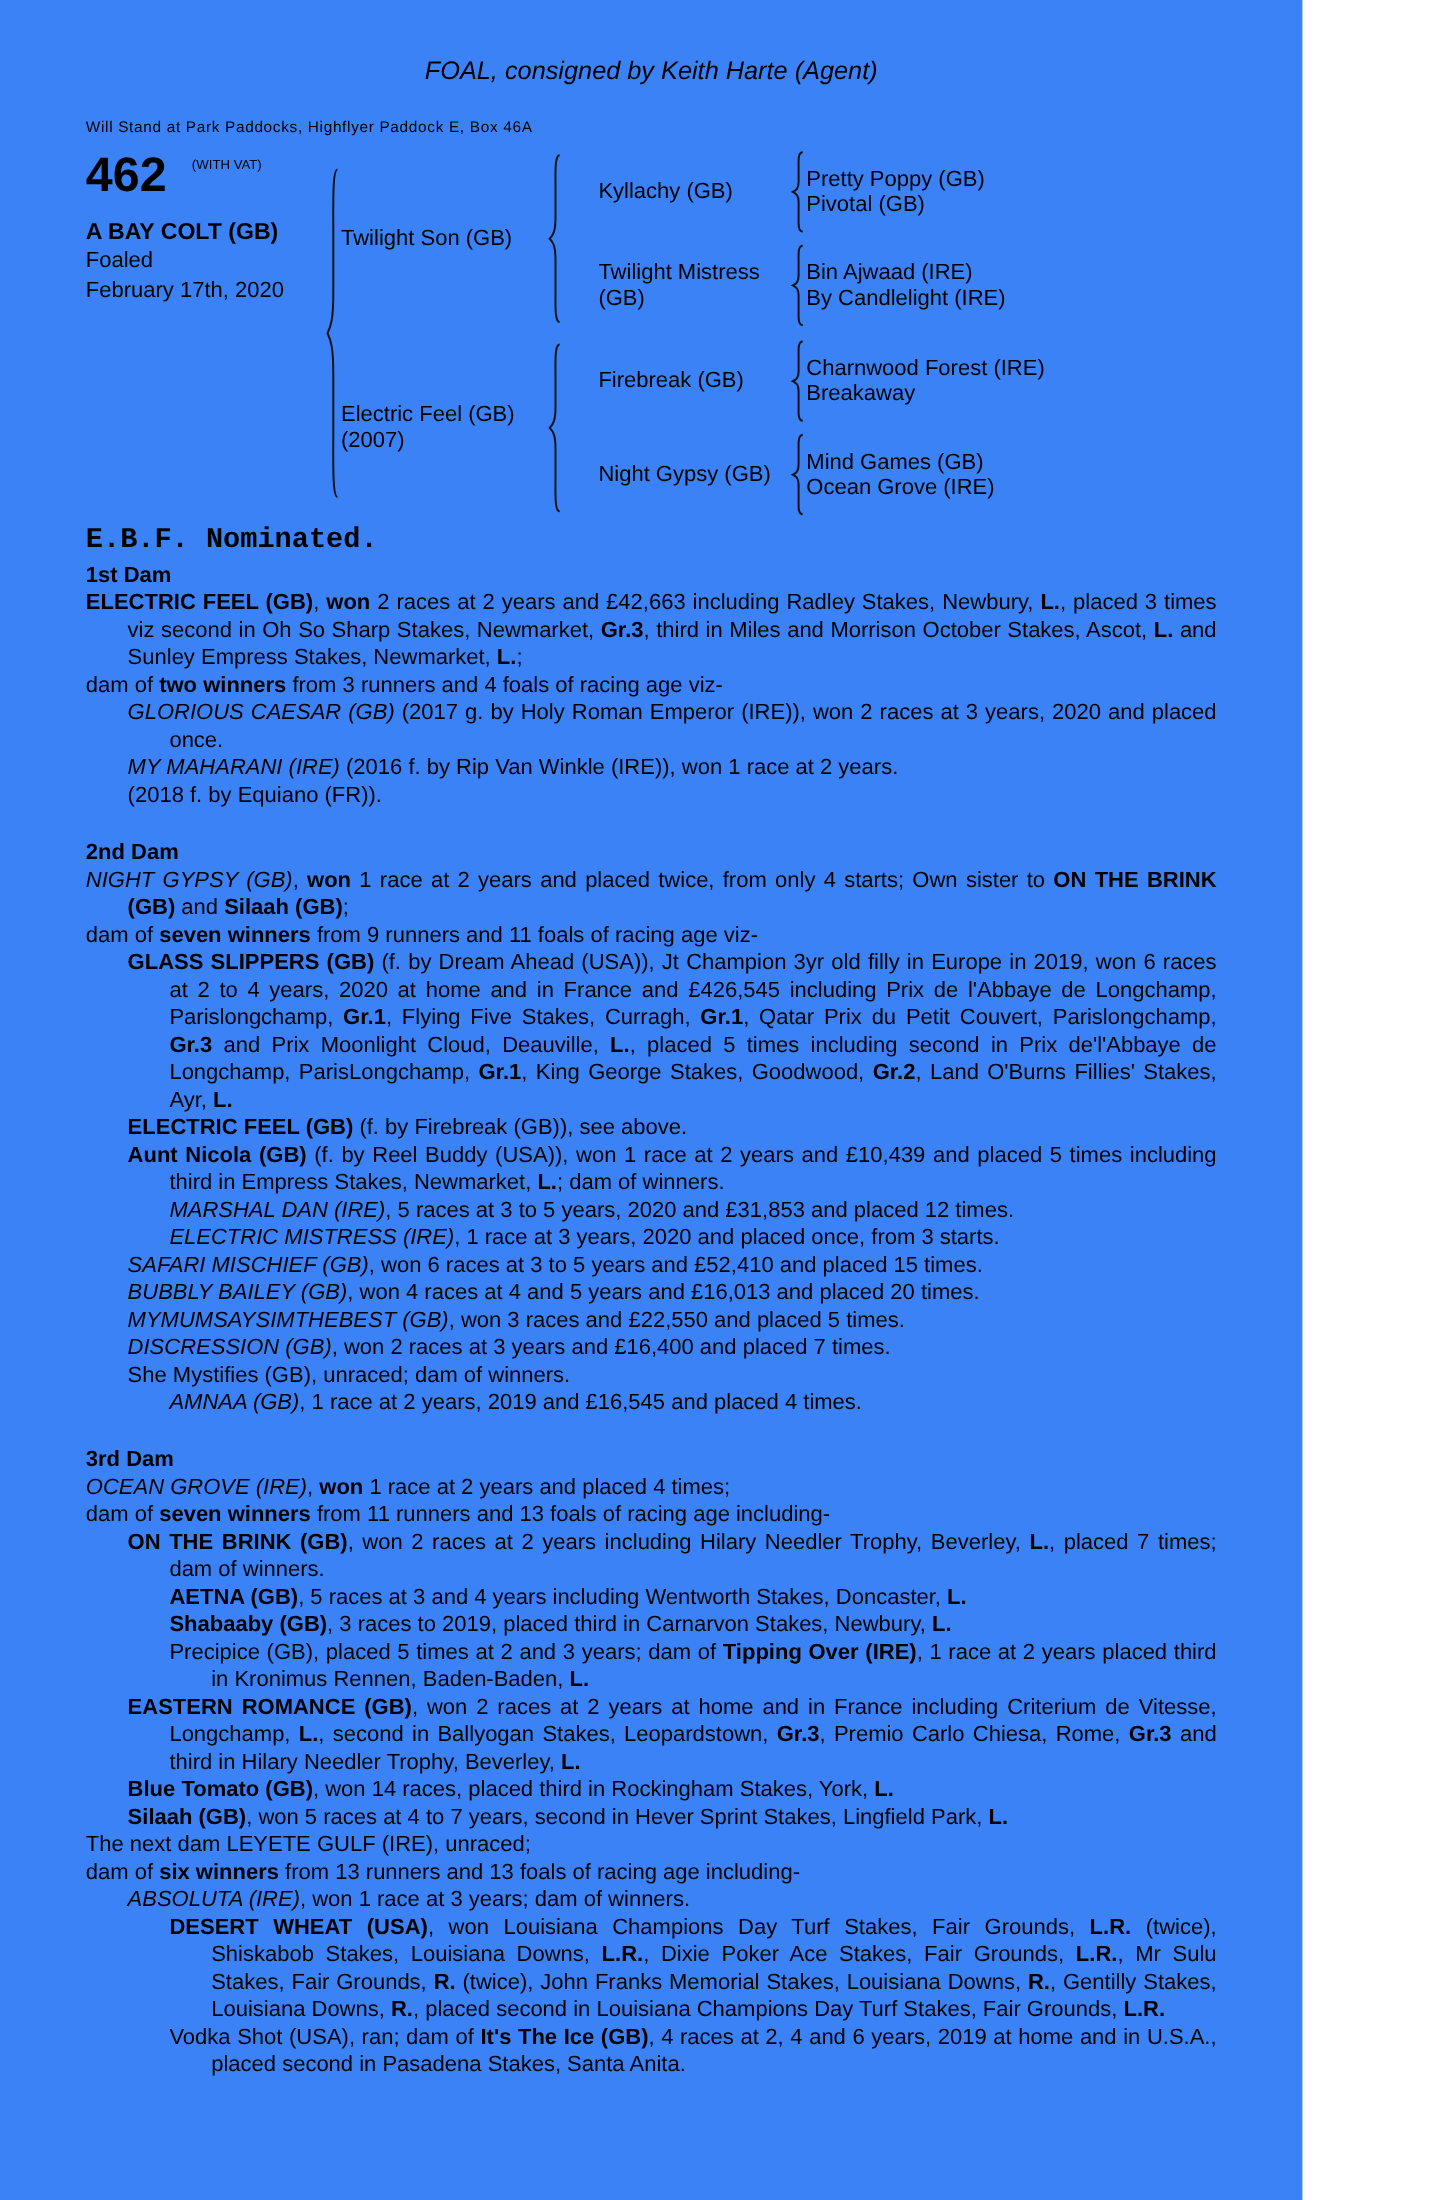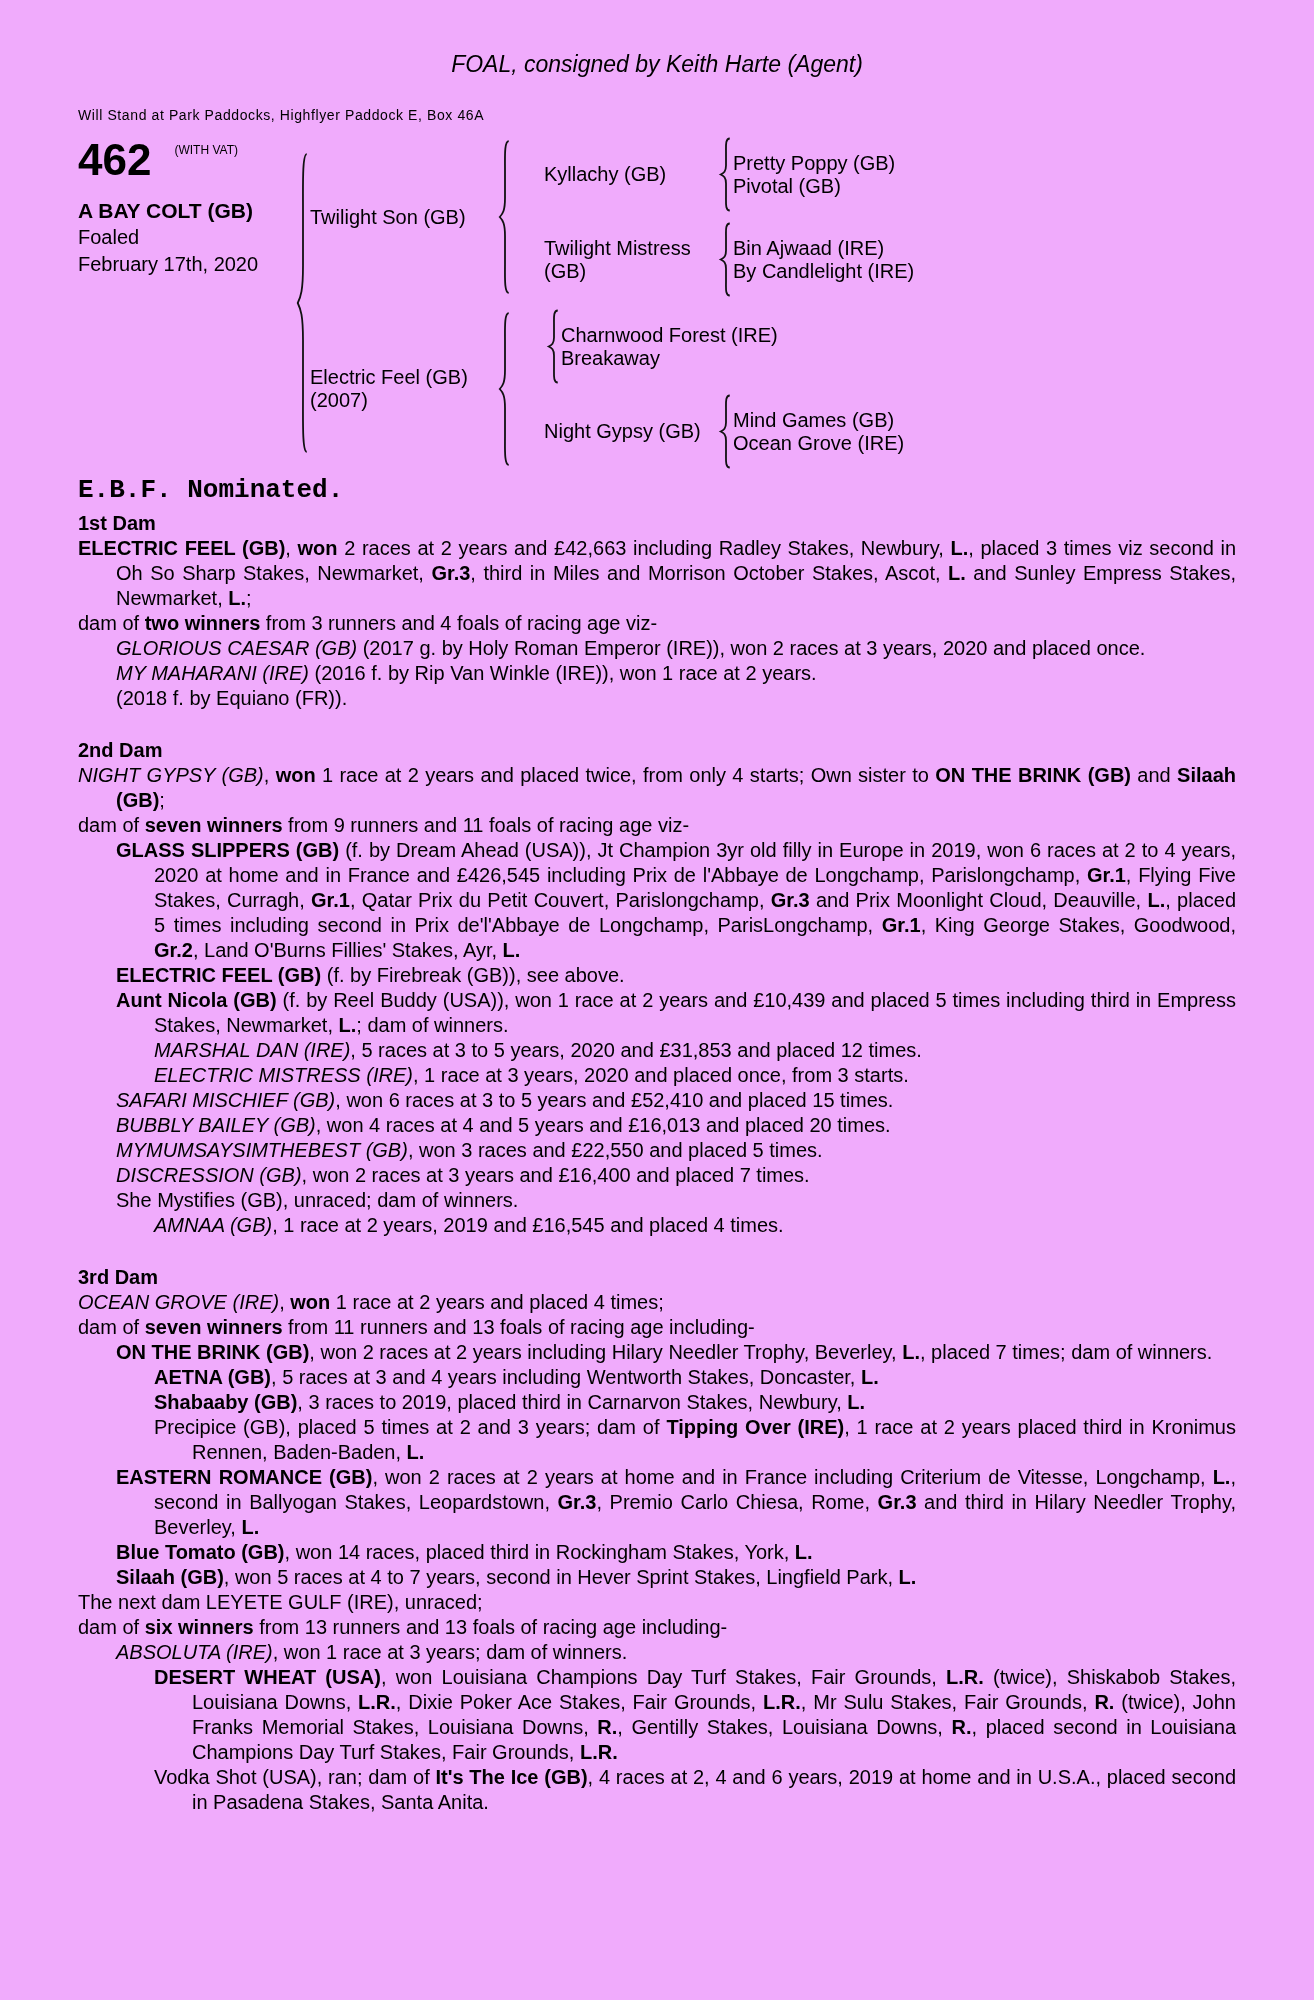--- a/index.html
+++ b/index.html
@@ -1,18 +1,18 @@
 <!DOCTYPE html>
 <html><head>
 <meta charset="utf-8">
 <style>
   html,body{margin:0;padding:0;background:#ffffff;}
   .page{
-    width:1314px;height:2000px;box-sizing:border-box;
-    background:#f0abfc;color:#000;
+    width:1184px;height:2000px;box-sizing:border-box;
+    background:#3b82f6;color:#000;
     font-family:"Liberation Sans", sans-serif;
     font-size:20px;line-height:25px;
     padding:52px 78px 30px 78px;
     overflow:hidden;
   }
   .b{font-weight:bold;}
   .i{font-style:italic;}
   .consign{text-align:center;font-style:italic;font-size:23px;margin-bottom:26px;}
   .stand{font-weight:normal;font-size:14px;letter-spacing:0.6px;margin-bottom:8px;}
 
@@ -117,20 +117,21 @@
             <div>Electric Feel (GB)</div>
             <div>(2007)</div>
           </div>
           <span class="brace mid">
             <svg viewBox="0 0 20 100" preserveAspectRatio="none">
                 <path d="M17 2 C11 2 12 12 12 20 L12 38 C12 46 9 48 5 50 C9 52 12 54 12 62 L12 80 C12 88 11 98 17 98" fill="none" stroke="#111" stroke-width="1.8" vector-effect="non-scaling-stroke"></path>
               </svg>
           </span>
           <div class="gps">
             <div class="gp">
+              <div class="gp-name">Firebreak (GB)</div>
               <span class="brace sm">
                 <svg viewBox="0 0 20 100" preserveAspectRatio="none">
                     <path d="M17 2 C11 2 12 12 12 20 L12 38 C12 46 9 48 5 50 C9 52 12 54 12 62 L12 80 C12 88 11 98 17 98" fill="none" stroke="#111" stroke-width="1.8" vector-effect="non-scaling-stroke"></path>
                   </svg>
               </span>
               <div class="ggs">
                 <div>Charnwood Forest (IRE)</div>
                 <div>Breakaway</div>
               </div>
             </div>

